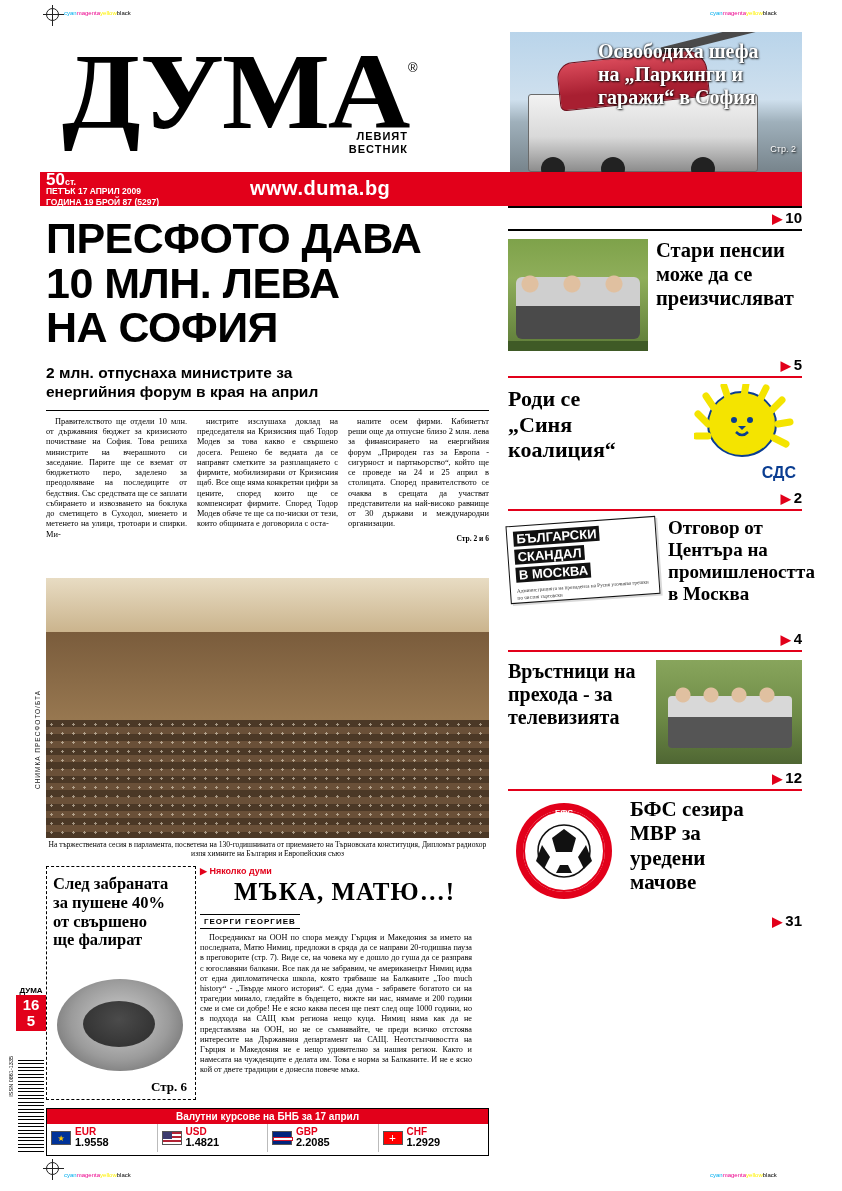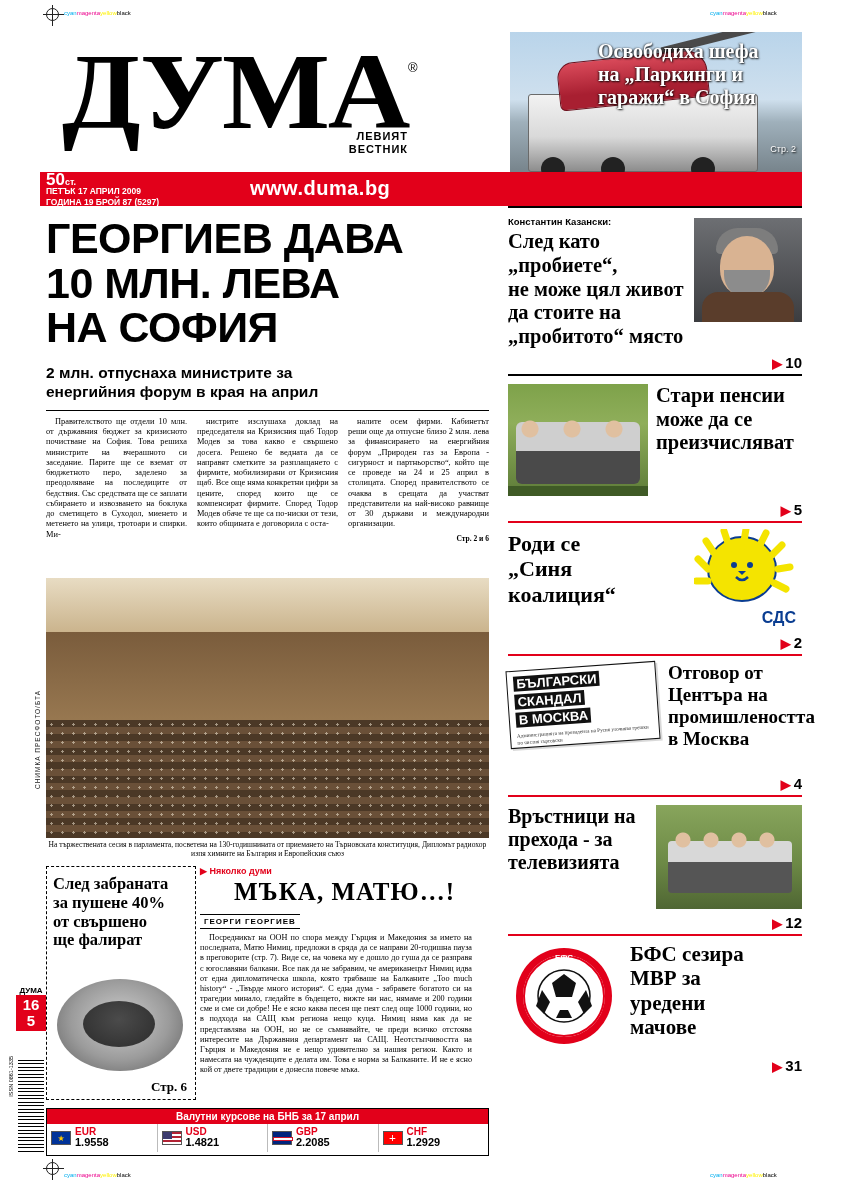--- a/index.html
+++ b/index.html
@@ -349,21 +349,21 @@
       <div class="band-date">
         <div>ПЕТЪК  17 АПРИЛ  2009</div>
         <div>ГОДИНА 19 БРОЙ 87 (5297)</div>
       </div>
     </div>
     <div class="band-url">www.duma.bg</div>
   </div>
 
   <div class="left-col">
     <div class="headline">
-      <div>ГЕОРГИЕВ ДАВА</div>
+      <div>ПРЕСФОТО ДАВА</div>
       <div>10 МЛН. ЛЕВА</div>
       <div>НА СОФИЯ</div>
     </div>
     <div class="subhead">
       <div>2 млн. отпуснаха министрите за</div>
       <div>енергийния форум в края на април</div>
     </div>
     <div class="rule-thin"></div>
     <div class="body-cols">
       <p>Правителството ще отдели 10 млн. от държавния бюджет за кризисното почистване на София. Това решиха министрите на вчерашното си заседание. Парите ще се вземат от бюджетното перо, заделено за преодоляване на последиците от бедствия. Със средствата ще се заплати събирането и извозването на боклука до сметището в Суходол, миенето и метенето на улици, тротоари и спирки. Ми-</p>
@@ -447,35 +447,20 @@
           <span class="cur-name">CHF</span>
           <span class="cur-val">1.2929</span>
         </span>
       </div>
     </div>
   </div>
 
   <div class="right-rail">
 
     <div class="rail-sep"></div>
-    <div class="rail-item" style="min-height:130px;">
-      <div class="rail-kicker">Константин Казански:</div>
-      <div class="rail-title" style="width:178px;">
-        <div>След като „пробиете“,</div>
-        <div>не може цял живот</div>
-        <div>да стоите на</div>
-        <div>„пробитото“ място</div>
-      </div>
-      <div class="portrait">
-        <div class="hair"></div>
-        <div class="face"></div>
-        <div class="beard"></div>
-        <div class="body"></div>
-      </div>
-    </div>
     <div class="pagebox">
       <span class="tri">▶</span><span>10</span>
     </div>
 
     <div class="rail-sep"></div>
     <div class="rail-item" style="display:flex; gap:8px;">
       <div class="rail-photo-bench" style="width:140px;height:112px;flex:0 0 auto;">
         <div class="bench-people" style="left:8px;width:124px;"></div>
         <div class="bench-heads" style="left:12px;width:116px;"></div>
         <div class="bench-bar"></div>

